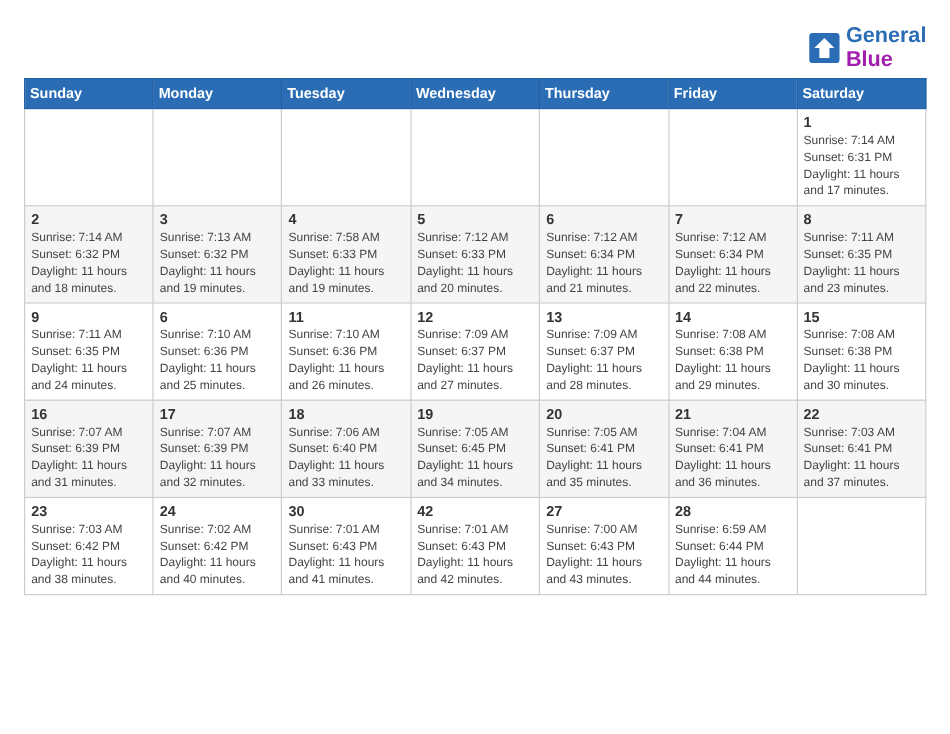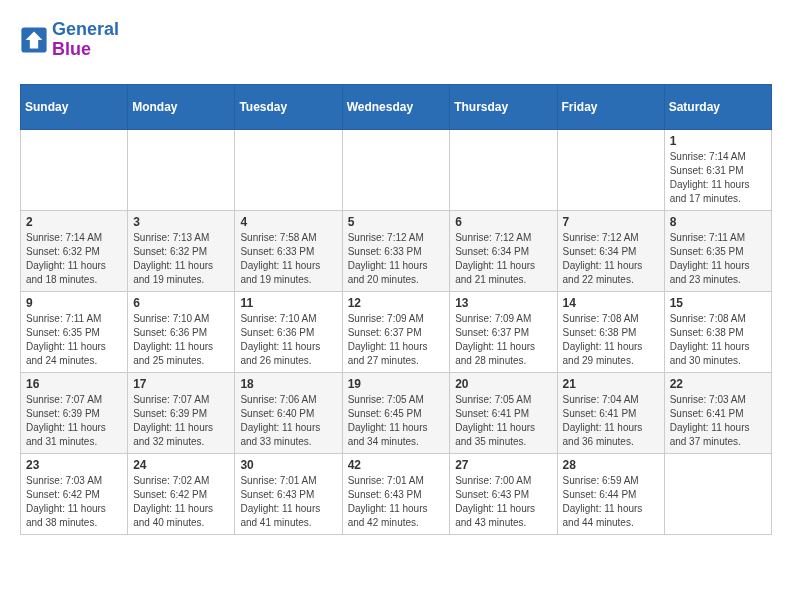--- a/index.html
+++ b/index.html
@@ -5,23 +5,23 @@
     * { box-sizing: border-box; margin: 0; padding: 0; }
     body {
       font-family: Arial, sans-serif;
       background: #fff;
       width: 792px;
       min-height: 612px;
       padding: 20px;
     }
     .header {
       display: flex;
-      justify-content: flex-start;
+      justify-content: flex-end;
       align-items: flex-start;
-      margin-bottom: 24px;
+      margin-bottom: 5px;
     }
     .logo {
       display: flex;
       align-items: center;
       gap: 4px;
     }
     .logo-text {
       font-size: 18px;
       font-weight: bold;
       color: #333;
@@ -49,21 +49,21 @@
     .calendar {
       width: 100%;
       border-collapse: collapse;
       border: 1px solid #ccc;
     }
     .calendar th {
       background-color: #2a6db5;
       color: #fff;
       font-size: 12px;
       font-weight: bold;
-      padding: 15px 4px;
+      padding: 5px 4px;
       text-align: left;
       border: 1px solid #2560a0;
     }
     .calendar td {
       border: 1px solid #ccc;
       vertical-align: top;
       padding: 4px 5px;
       width: 108px;
       min-height: 80px;
       font-size: 10px;

